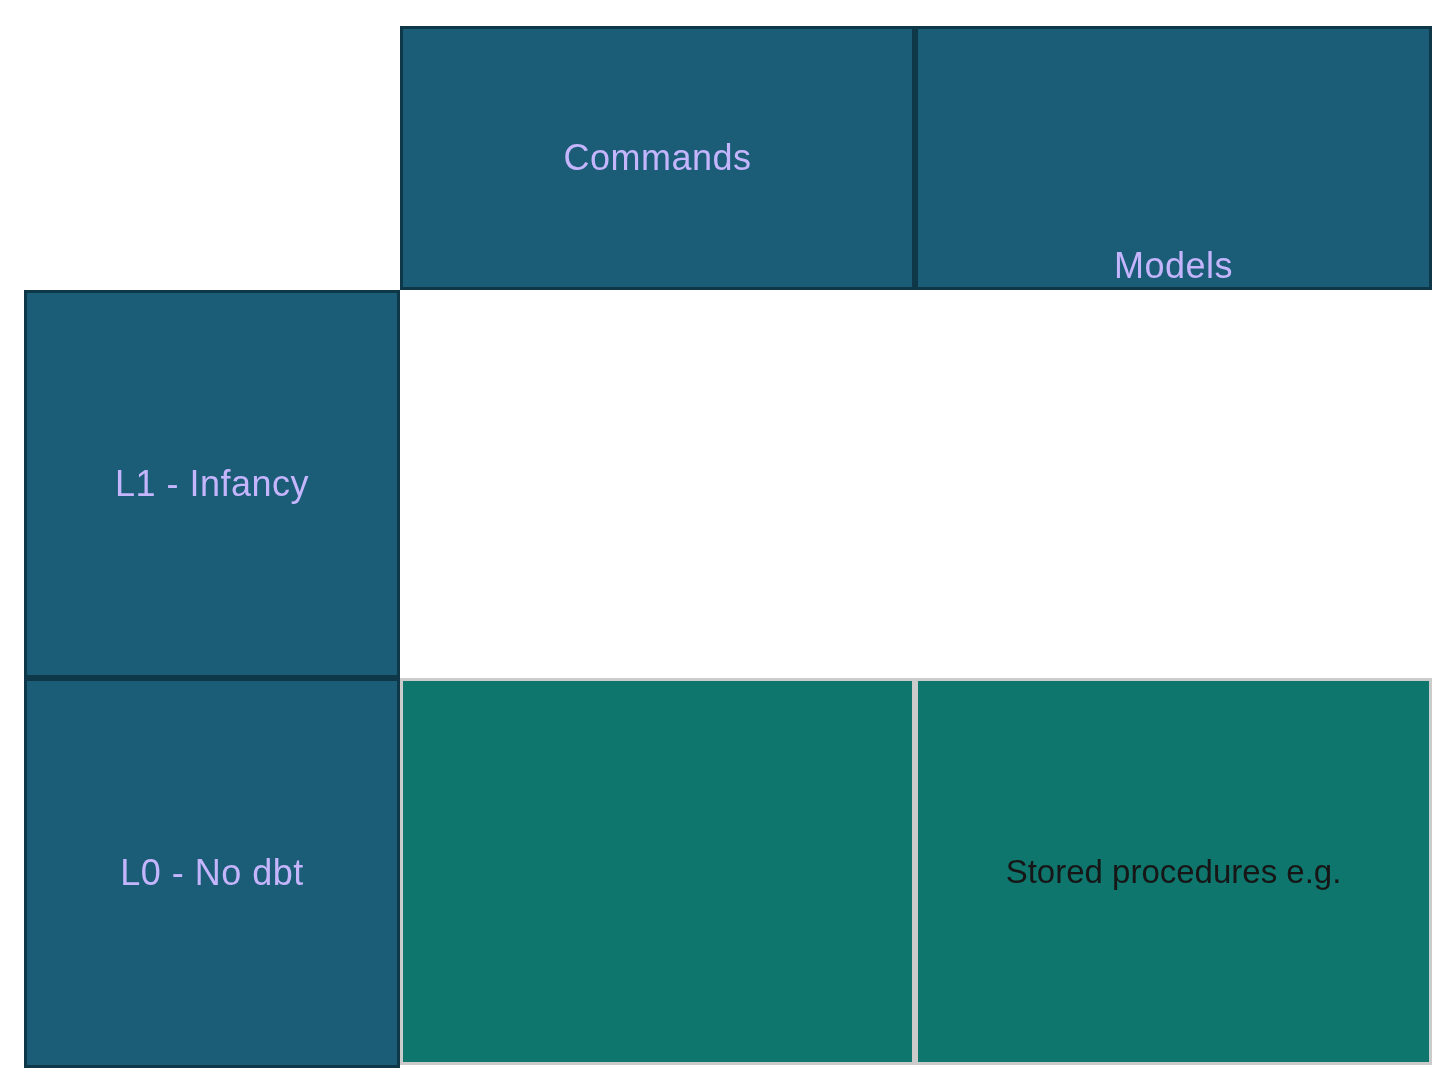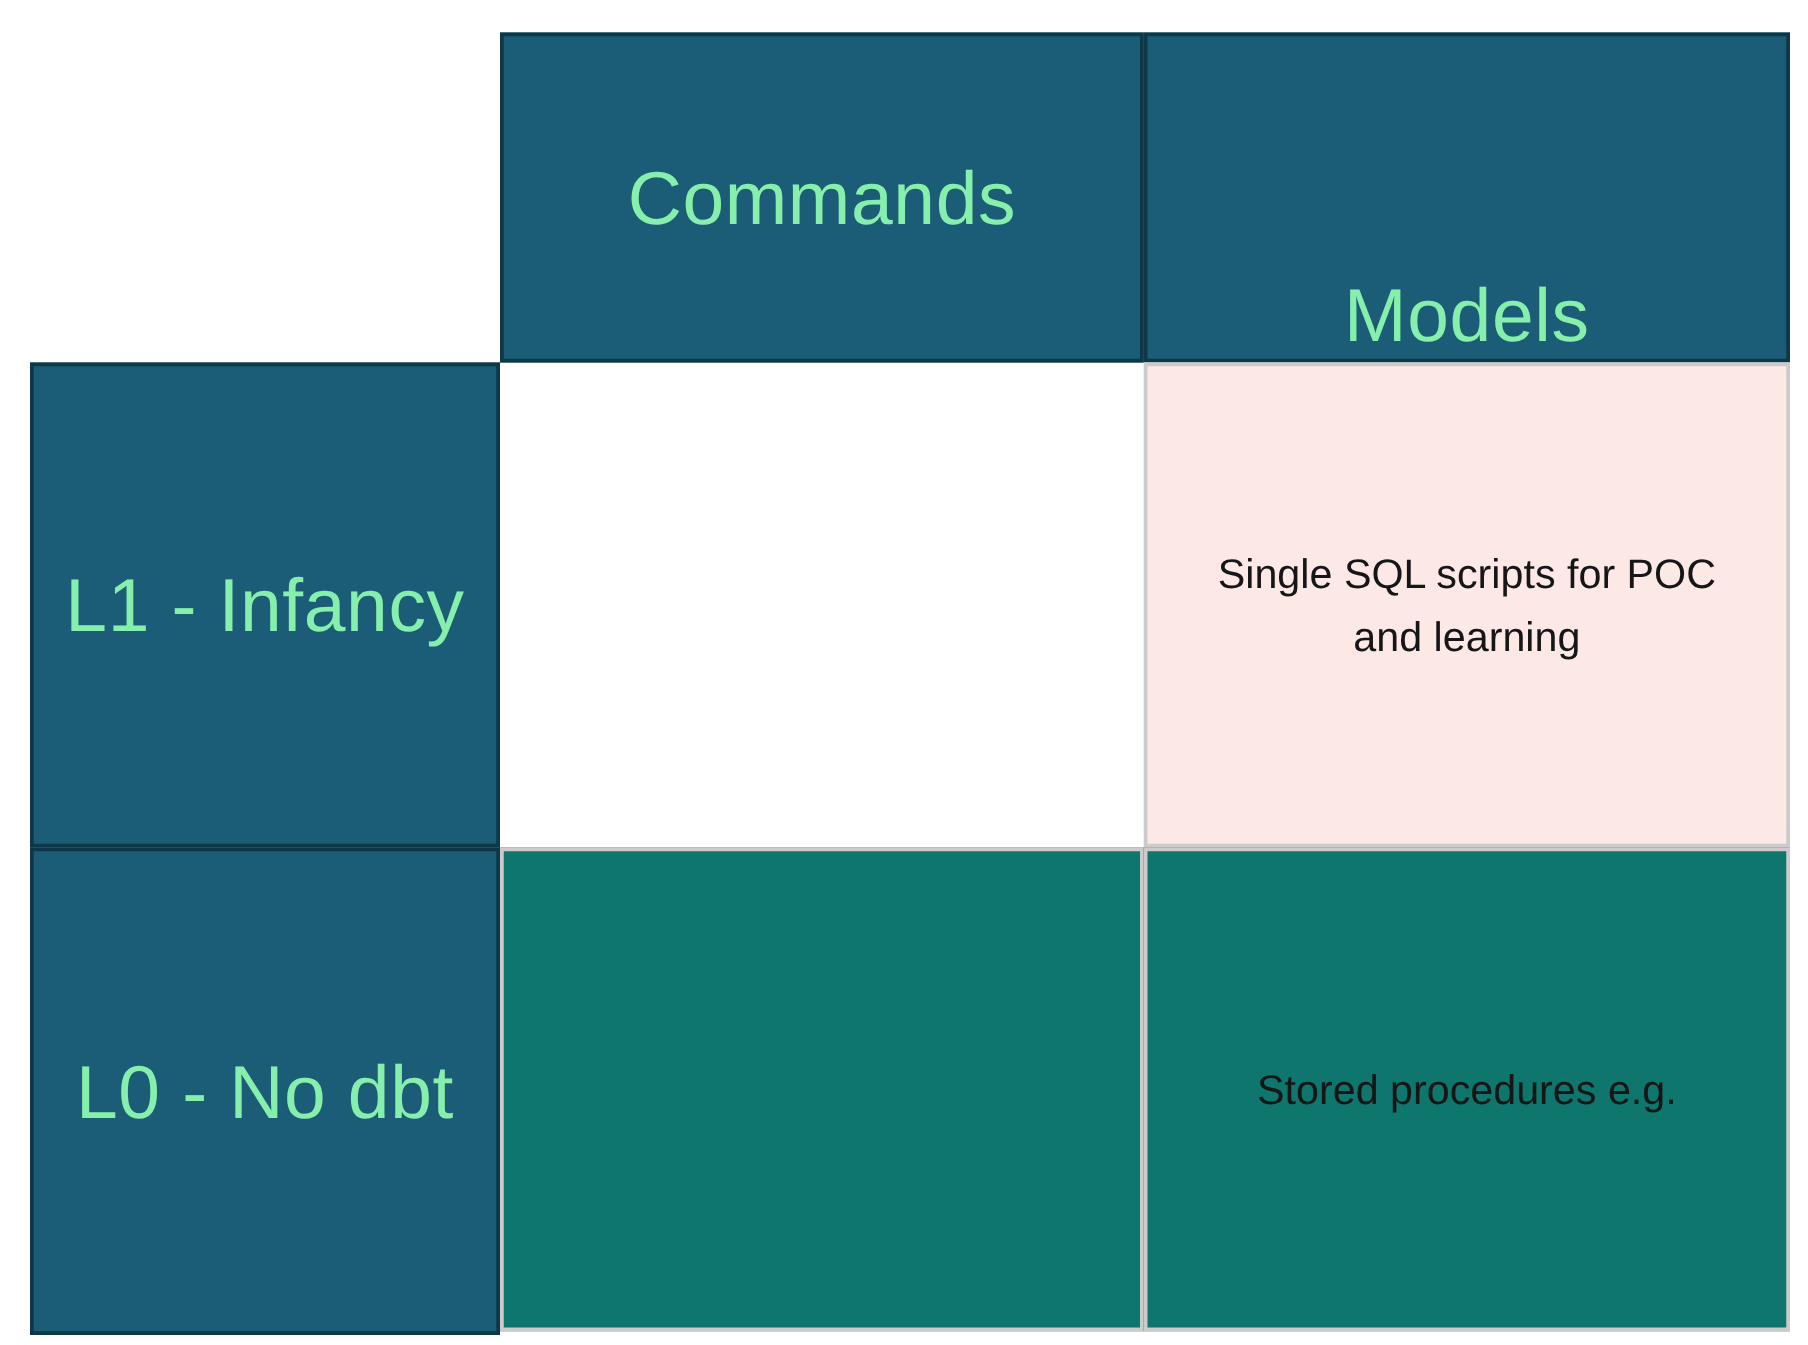--- a/index.html
+++ b/index.html
@@ -19,22 +19,22 @@
     position: absolute;
     box-sizing: border-box;
     display: flex;
     align-items: center;
     justify-content: center;
     text-align: center;
   }
   .teal {
     background: #1B5C76;
     border: 3px solid #0E3847;
-    color: #86efac;
-    font-size: 60px;
+    color: #c4b5fd;
+    font-size: 36px;
     font-weight: 400;
     letter-spacing: 0.5px;
   }
   .bodycell {
     border: 3px solid #CBCBCB;
     color: #161616;
     font-size: 33px;
     line-height: 1.55;
   }
   .pink { background: #FCE9E5; }
@@ -65,23 +65,20 @@
 
   <div class="cell teal hdr-l1">
     <span>L1 - Infancy</span>
   </div>
 
   <div class="cell teal hdr-l0">
     <span>L0 - No dbt</span>
   </div>
 
 
-  <div class="cell bodycell pink c-l1-models">
-    <span>Single SQL scripts for POC and learning</span>
-  </div>
 
   <div class="cell bodycell white c-l0-commands">
     <span></span>
   </div>
 
   <div class="cell bodycell white c-l0-models">
     <span>Stored procedures e.g.</span>
   </div>
 
 </div>

